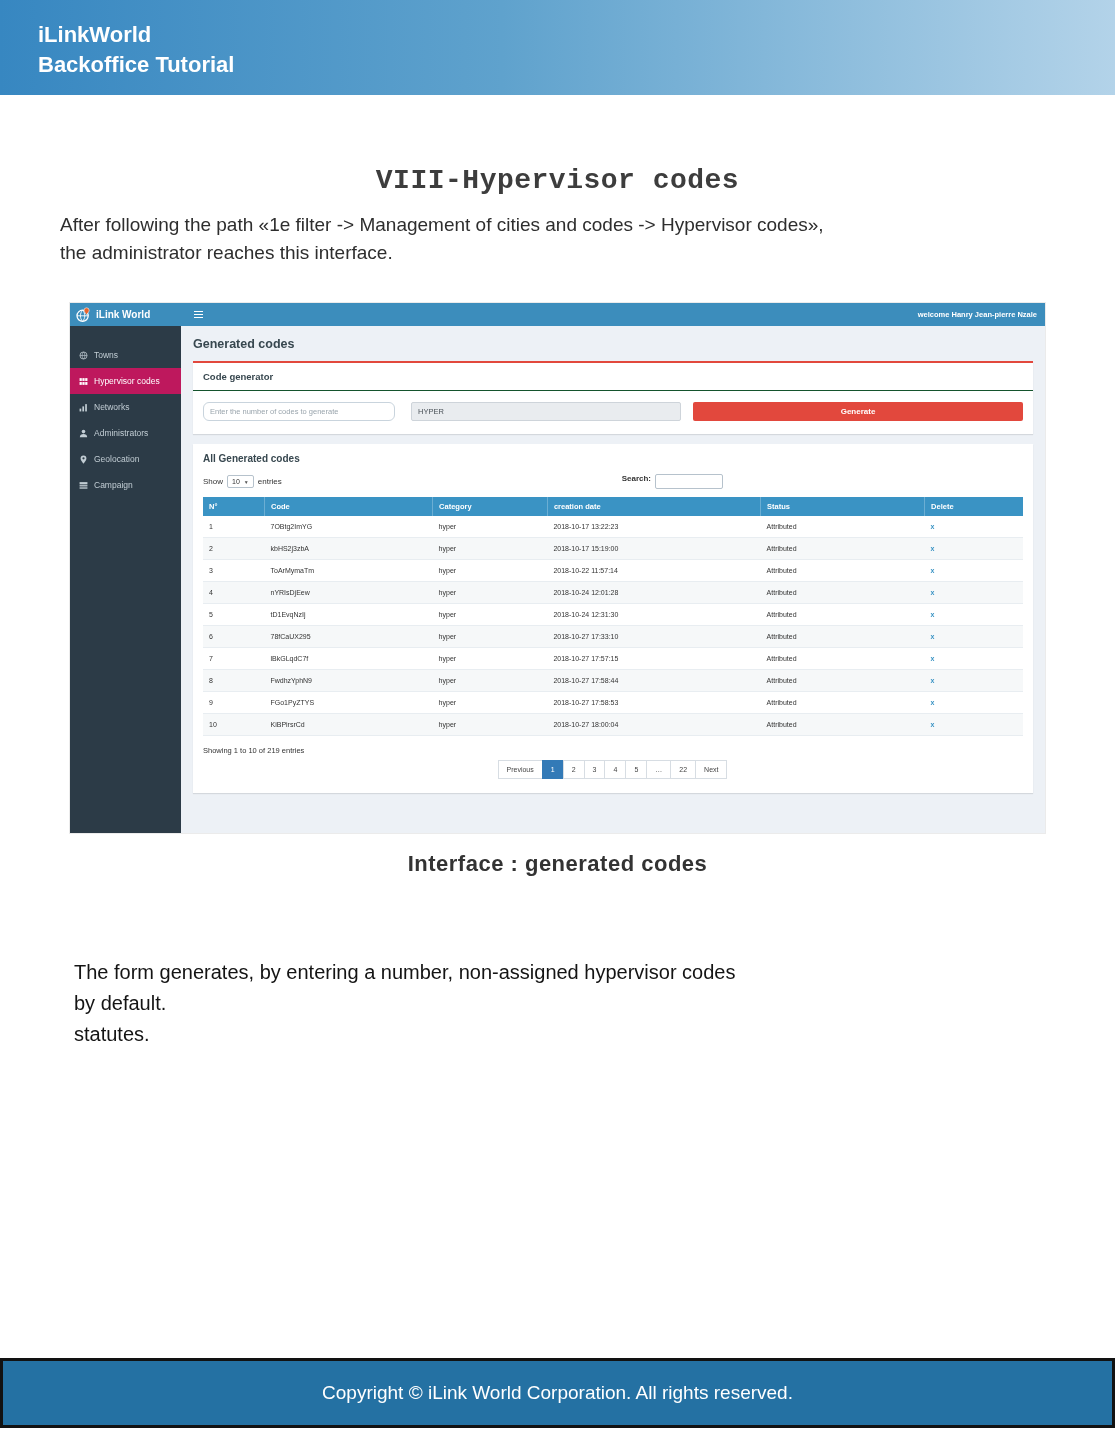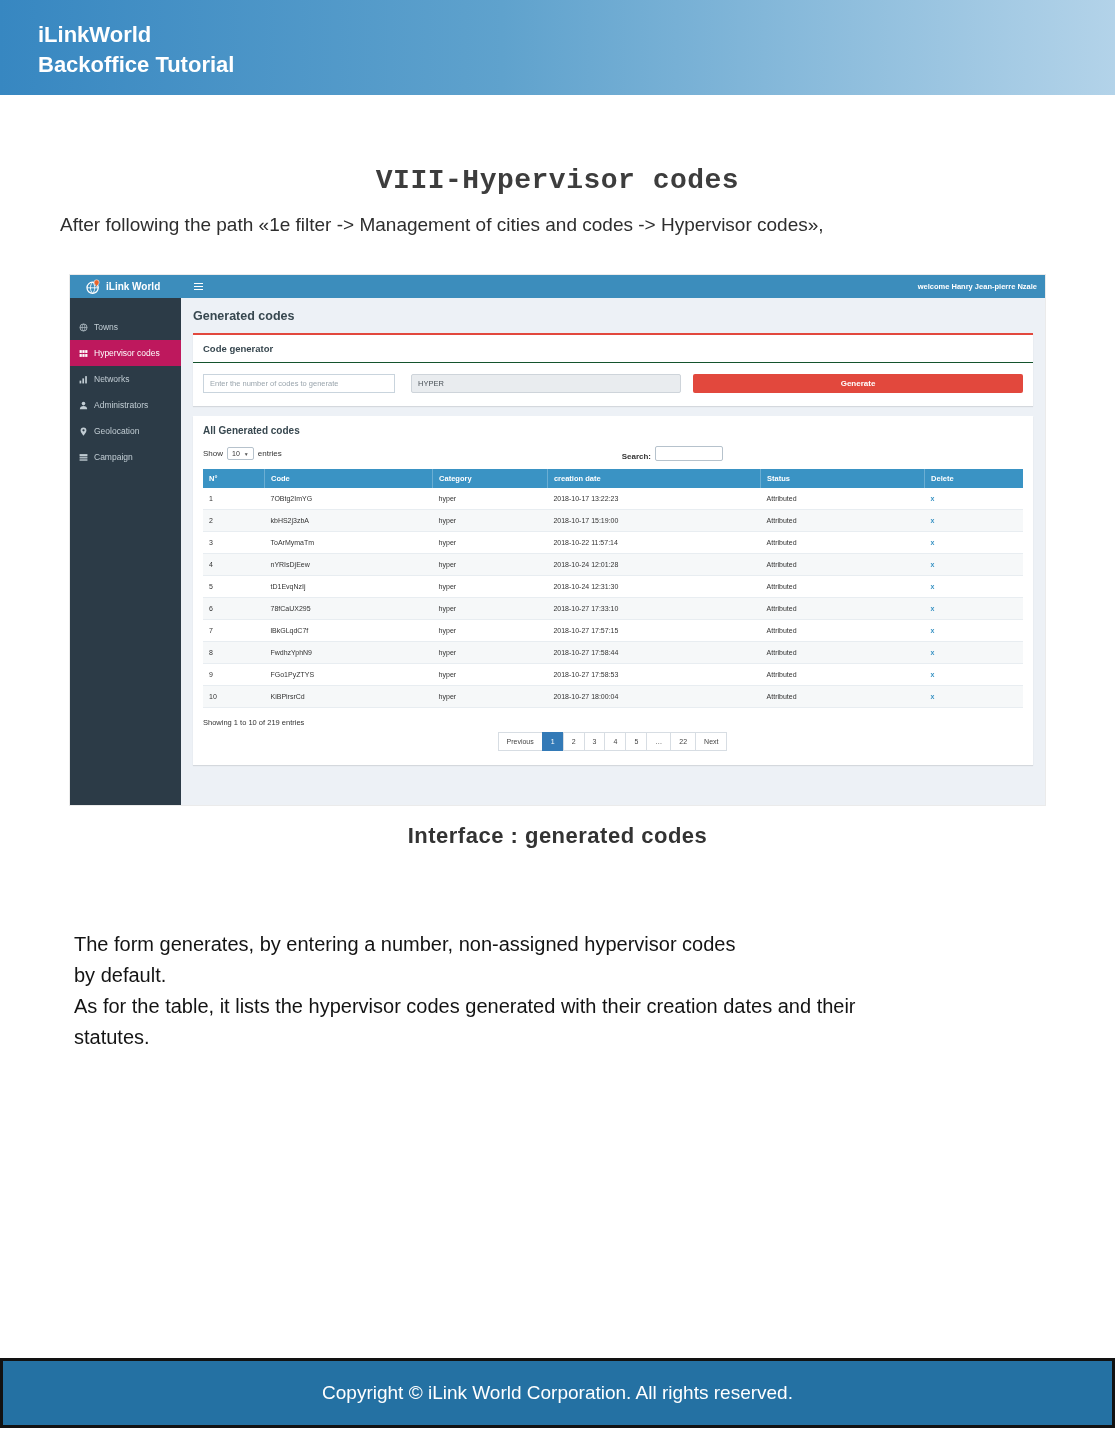--- a/index.html
+++ b/index.html
@@ -15,57 +15,57 @@
   .caption{margin-top:18px;text-align:center;font-size:22px;font-weight:bold;color:#333;letter-spacing:.5px;}
   .doc-body{margin:80px 0 0 74px;font-size:20px;line-height:31px;color:#141414;}
   .doc-footer{position:absolute;left:0;right:0;top:1358px;height:70px;background:#2471a3;
               border:3px solid #121212;display:flex;align-items:center;justify-content:center;
               color:#fff;font-size:19px;}
 
   
   .shot{margin:36px 0 0 70px;width:975px;height:530px;display:flex;flex-direction:column;
         box-shadow:0 0 0 1px rgba(0,0,0,.08);background:#edf1f6;}
   .topbar{flex:0 0 23px;background:#3c8dbc;display:flex;align-items:center;}
-  .brand{width:111px;flex:0 0 111px;display:flex;align-items:center;gap:5px;padding-left:15px;cursor:pointer;}
+  .brand{width:111px;flex:0 0 111px;display:flex;align-items:center;gap:5px;padding-left:5px;cursor:pointer;}
   .logo{width:16px;height:16px;display:inline-flex}
   .logo svg{width:100%;height:100%}
   .brand-name{color:#fff;font-size:10px;font-weight:bold;white-space:nowrap;}
   .hamburger{margin-left:10px;display:flex;flex-direction:column;gap:1.5px;cursor:pointer;padding:3px;}
   .hamburger span{display:block;width:9px;height:1.5px;background:#fff;}
   .welcome{margin-left:auto;margin-right:8px;color:#fff;font-size:7.5px;font-weight:bold;cursor:pointer;}
 
   .shot-body{flex:1;display:flex;min-height:0;}
   .sidebar{flex:0 0 111px;width:111px;background:#2c3b47;padding-top:16px;}
   .side-item{display:flex;align-items:center;gap:6px;padding:8px 9px;font-size:8.5px;color:#c2cdd4;cursor:pointer;}
   .side-item.active{background:#be185d;color:#fff;}
   .side-item .icon{width:9px;height:9px;flex:0 0 9px;display:inline-flex;}
   .side-item .icon svg{width:100%;height:100%}
 
   .main{flex:1;background:#edf1f6;padding:6px 12px 0;overflow:hidden;}
   .main-heading{font-size:12.5px;font-weight:bold;color:#37474f;margin:5px 0 10px;}
   .panel{background:#fff;box-shadow:0 1px 1px rgba(0,0,0,.10);}
   .panel.generator{border-top:2px solid #e2483d;}
   .panel-title{font-size:9.5px;font-weight:bold;color:#37474f;padding:8px 10px;border-bottom:1px solid #14532d;}
   .gen-row{display:flex;align-items:center;padding:11px 10px 13px;}
-  .count-input{width:192px;height:19px;border:1px solid #c9d4dd;border-radius:0;font-size:7.5px;
+  .count-input{width:192px;height:19px;border:1px solid #c9d4dd;border-radius:6px;font-size:7.5px;
                padding:8px 6px;color:#333;font-family:inherit;}
   .count-input::placeholder{color:#9aa5ad;}
   .prefix-input{width:270px;height:19px;margin-left:16px;background:#e9ecef;border:1px solid #ced4da;
                 border-radius:2px;font-size:7.5px;padding:0 6px;color:#495057;font-family:inherit;}
   .generate-btn{flex:1;margin-left:12px;height:19px;background:#e2483d;border:none;border-radius:2px;
                 color:#fff;font-size:8px;font-weight:bold;cursor:pointer;font-family:inherit;}
 
   .panel.listing{margin-top:10px;padding:9px 10px 14px;}
   .listing-title{font-size:10px;font-weight:bold;color:#37474f;margin-bottom:10px;}
   .list-controls{display:flex;align-items:center;font-size:8px;color:#333;margin-bottom:8px;}
   .show-group{display:flex;align-items:center;gap:4px;}
   .page-size{display:inline-flex;align-items:center;gap:4px;border:1px solid #b6c2cc;border-radius:2px;
              padding:2px 4px;font-size:7px;background:#fff;cursor:pointer;}
   .caret{font-size:5px;color:#555;}
-  .search-group{display:flex;align-items:flex-end;gap:4px;margin-left:auto;margin-right:300px;}
+  .search-group{display:flex;align-items:flex-start;gap:4px;margin-left:auto;margin-right:300px;}
   .search-label{font-weight:bold;}
   .search-input{width:68px;height:15px;border:1px solid #b6c2cc;border-radius:2px;font-family:inherit;font-size:7px;padding:0 4px;}
 
   table.codes{width:100%;border-collapse:collapse;table-layout:fixed;}
   .codes th{background:#3a93c4;color:#fff;font-size:7.5px;font-weight:bold;text-align:left;
             padding:5px 6px;border-right:1px solid rgba(255,255,255,.25);cursor:pointer;}
   .codes th:last-child{border-right:none;}
   .codes td{font-size:7px;color:#333;padding:7px 6px;border-bottom:1px solid #e8edf1;overflow:hidden;white-space:nowrap;}
   .codes tbody tr:nth-child(even){background:#f6f8f9;}
   .codes td.delete{color:#3a93c4;font-weight:bold;cursor:pointer;}
@@ -83,20 +83,21 @@
   <header class="doc-header">
     <div>iLinkWorld</div>
     <div>Backoffice Tutorial</div>
   </header>
 
   <h1 class="doc-title">VIII-Hypervisor codes</h1>
 
   <div class="doc-intro">
 
   <div class="intro-line">After following the path «1e filter -&gt; Management of cities and codes -&gt; Hypervisor codes»,</div>
+      <div class="intro-line">the administrator reaches this interface.</div>
     </div>
 
   <div class="shot">
     <div class="topbar">
       <div class="brand">
         <span class="logo">
           <svg viewBox="0 0 20 20" aria-hidden="true">
             <circle cx="9.5" cy="11" r="7" fill="none" stroke="#ffffff" stroke-width="1.6"></circle>
             <path d="M2.5 11h14 M9.5 4c3.6 3.8 3.6 10.2 0 14 c-3.6-3.8-3.6-10.2 0-14z" fill="none" stroke="#ffffff" stroke-width="1.1"></path>
             <path d="M14.5 1a3.2 3.2 0 0 1 3.2 3.2c0 2.2-3.2 5.3-3.2 5.3s-3.2-3.1-3.2-5.3A3.2 3.2 0 0 1 14.5 1z" fill="#e8642c" stroke="#ffffff" stroke-width=".7"></path>
@@ -339,20 +340,19 @@
       </div>
     </div>
   </div>
 
   <div class="caption">Interface : generated codes</div>
 
   <div class="doc-body">
 
   <div class="body-line">The form generates, by entering a number, non-assigned hypervisor codes</div>
       <div class="body-line">by default.</div>
-      <div class="body-line">As for the table, it lists the hypervisor codes generated with their creation dates and their</div>
       <div class="body-line"> statutes.</div>
     </div>
 
   <footer class="doc-footer">
     <span>Copyright © iLink World Corporation. All rights reserved.</span>
   </footer>
 </div>
 
 </body></html>

